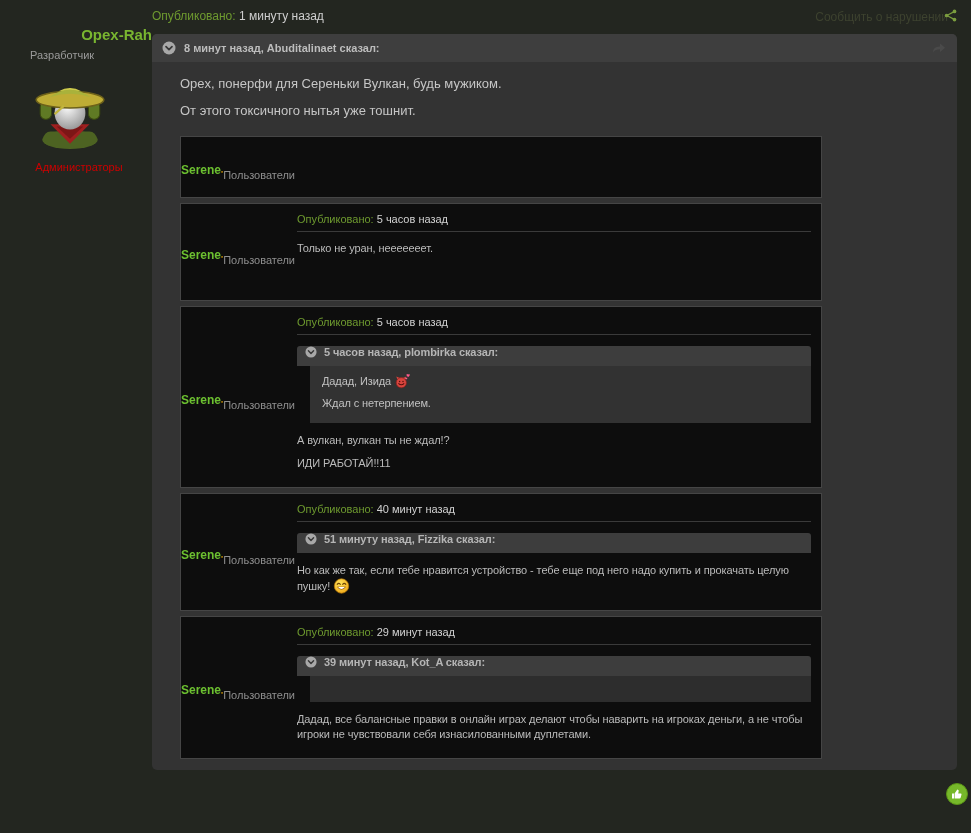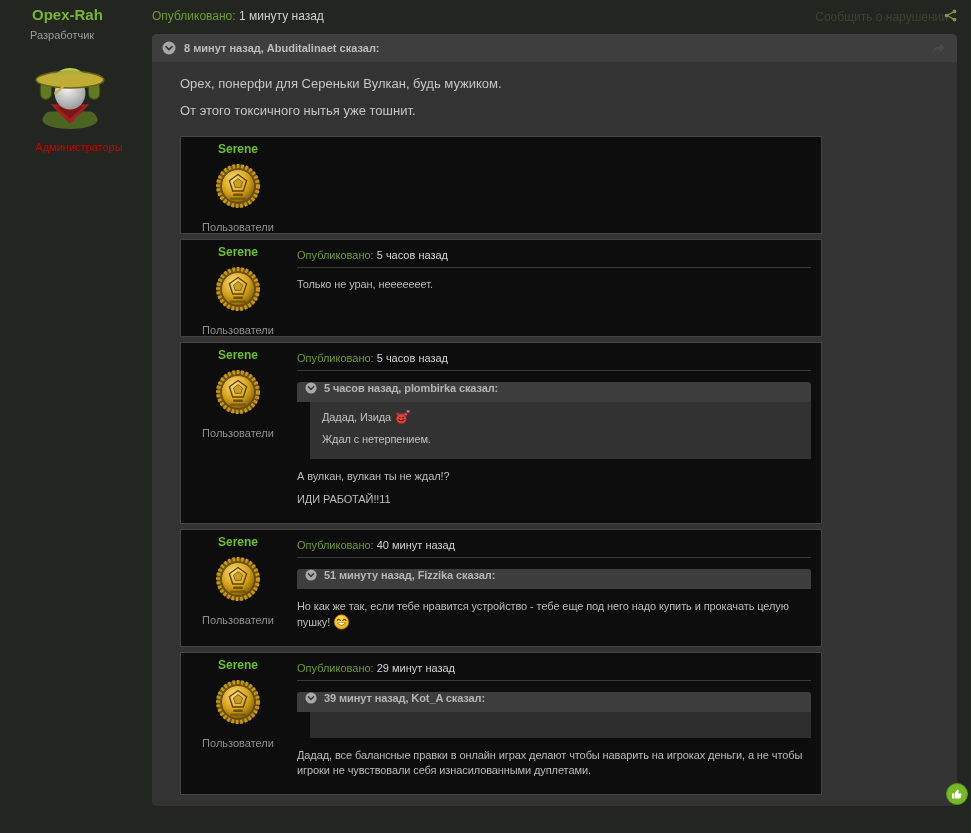--- a/index.html
+++ b/index.html
@@ -5,21 +5,21 @@
   * { margin:0; padding:0; box-sizing:border-box; }
   html,body { background:#232620; }
   #screen {
     position:relative; width:971px; height:833px; overflow:hidden;
     background:#232620;
     font-family:"Liberation Sans","DejaVu Sans",sans-serif;
     color:#c6c6c6; font-size:12px;
   }
   
   .sidebar { position:absolute; left:0; top:0; width:152px; }
-  .author-name { margin:6px 0 0 32px; font-size:15px; font-weight:bold; color:#79b530; cursor:pointer; }
+  .author-name { margin:26px 0 0 32px; font-size:15px; font-weight:bold; color:#79b530; cursor:pointer;text-align:right; }
   .author-role { margin:6px 0 0 30px; font-size:11px; color:#9b9b9b; }
   .author-avatar { margin:12px 0 0 34px; width:72px; height:76px; }
   .author-group { margin:12px 16px 0 22px; font-size:11px; color:#cc0000;text-align:center; }
   
   .main { position:absolute; left:152px; top:0; width:805px; }
   .meta-row { position:relative; height:34px; padding-top:9px; }
   .meta-label { color:#6e9a2f; font-size:12px; }
   .meta-value { color:#cfcfcf; font-size:12px; }
   .report-link { position:absolute; right:9px; top:10px; font-size:12px; color:#3d422f; cursor:pointer; }
   .share-top { position:absolute; right:0px; top:9px; width:13px; height:13px; cursor:pointer; }
@@ -28,21 +28,21 @@
   .qm-header { display:flex; align-items:center; height:28px; padding:0 10px;
                background:#3e3e3e; border-radius:5px 5px 0 0; cursor:pointer; }
   .chev { width:14px; height:14px; flex:none; }
   .qm-title { margin-left:8px; font-size:11px; font-weight:bold; color:#bdbdbd; }
   .qm-arrow { margin-left:auto; width:16px; height:12px; opacity:.55; }
   .qm-body { padding:14px 28px 6px; }
   .qm-body > p { margin:0 0 12px; font-size:13px; color:#c6c6c6; }
   
   .sblocks { margin-top:18px; }
   .sblock { display:flex; width:642px; background:#0d0d0d; border:1px solid #454545; margin-bottom:5px; }
-  .sb-left { width:114px; flex:none; display:flex; flex-direction:column; align-items:center; padding-top:5px; }
+  .sb-left { width:114px; flex:none; display:flex; flex-direction:row; align-items:center; padding-top:5px; }
   .sb-name { font-size:12px; font-weight:bold; color:#6cc030; cursor:pointer; }
   .sb-avatar { margin-top:5px; width:46px; height:50px; cursor:pointer; }
   .sb-group { margin-top:10px; font-size:11px; color:#8f8f8f; }
   .sb-right { flex:1; padding:5px 10px 8px 2px; min-height:96px; }
   .sb-meta { padding:4px 0 6px; border-bottom:1px solid #3a3a3a; font-size:11px; }
   .sb-meta .meta-label { font-size:11px; }
   .sb-meta .meta-value { font-size:11px; color:#d2d2d2; }
   .sb-body { padding-top:9px; font-size:11px; color:#bbbbbb; letter-spacing:-0.1px; }
   .sb-body > p { margin:0 0 8px; line-height:15px; }
   

